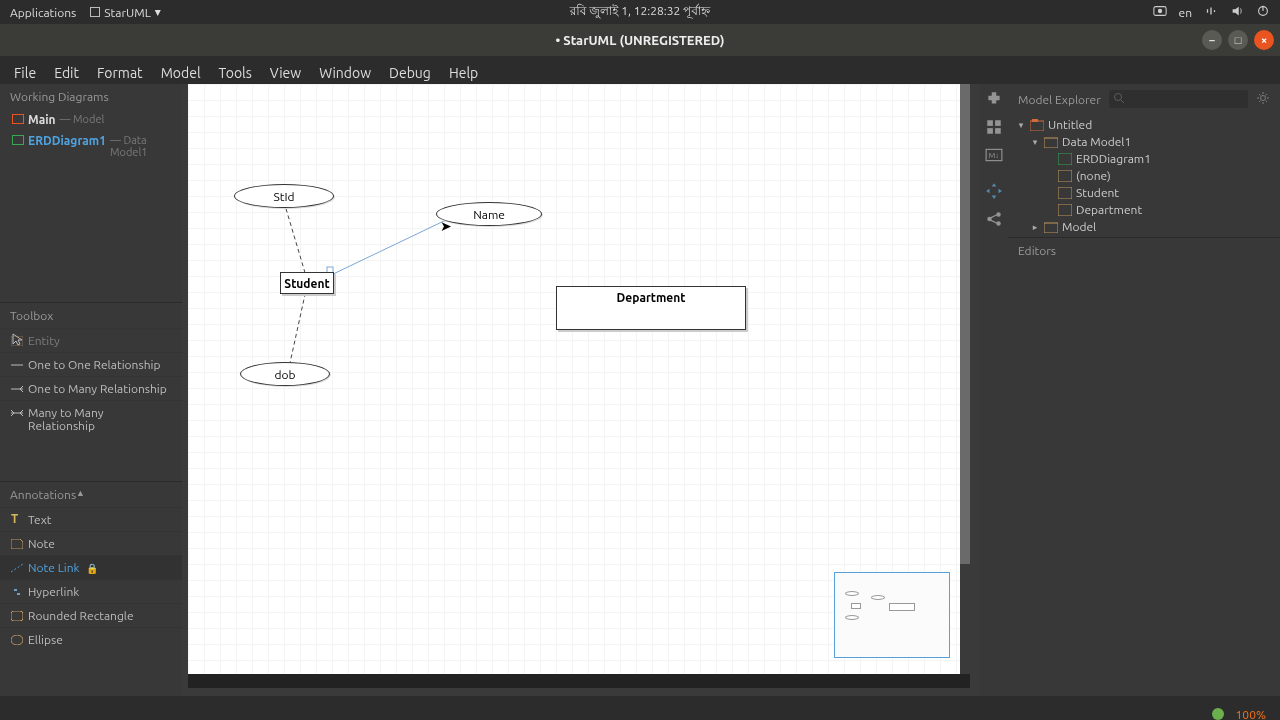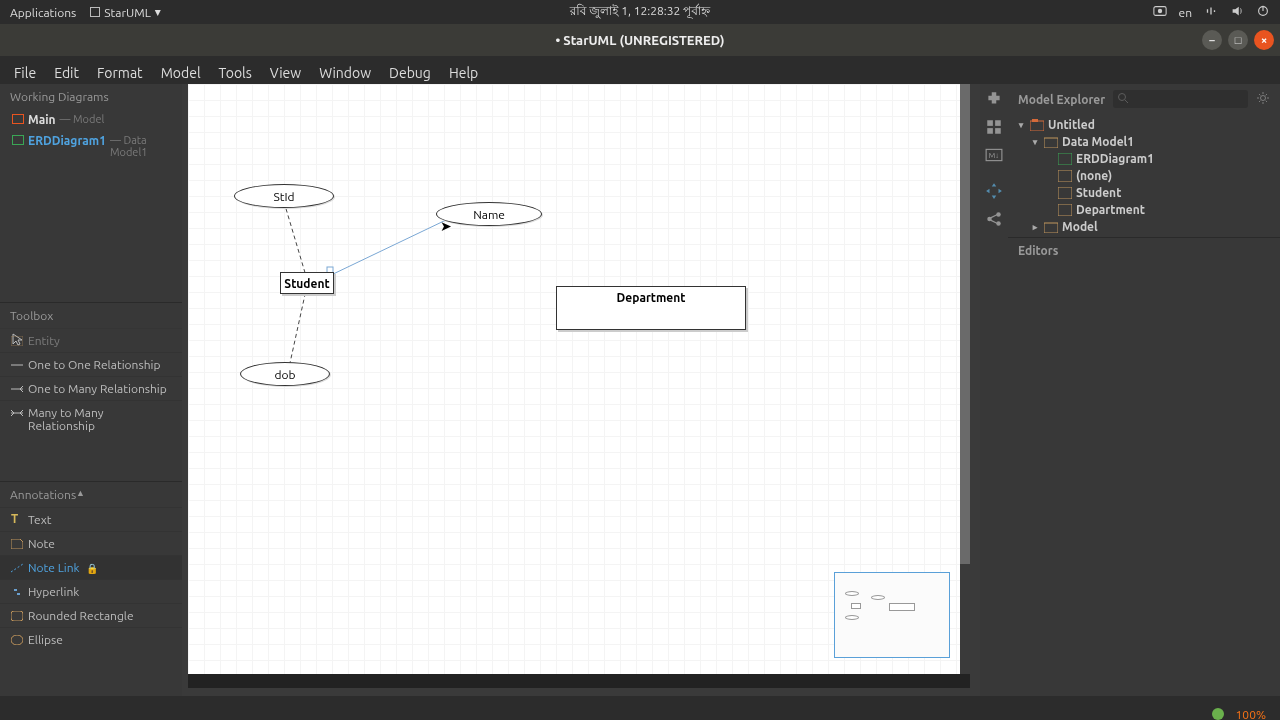--- a/index.html
+++ b/index.html
@@ -61,21 +61,21 @@
 .erd-rect.shadow { box-shadow: 2px 2px 0 #ccc; }
 .erd-ellipse.shadow { box-shadow: 1px 1px 0 #ddd; }
 .svg-conn { position: absolute; left: 0; top: 0; width: 776px; height: 590px; pointer-events: none; }
 .cursor-arrow { position: absolute; font-size: 14px; color: #000; }
 
 
 .rtoolbar { width: 28px; background: #383838; display: flex; flex-direction: column; align-items: center; padding-top: 6px; gap: 10px; }
 .rtoolbar .rtb { width: 18px; height: 18px; opacity: 0.7; }
 
 
-.rightpanel { width: 272px; background: #383838; display: flex; flex-direction: column; font-weight: bold; }
+.rightpanel { width: 272px; background: #383838; display: flex; flex-direction: column; }
 .rp-hdr { padding: 6px 10px; color: #9a9a9a; font-size: 12px; display: flex; align-items: center; justify-content: space-between; }
 .rp-hdr .search { flex: 1; margin: 0 8px; height: 18px; background: #2f2f2f; border-radius: 3px; position: relative; }
 .rp-hdr .search .si { position: absolute; left: 4px; top: 2px; opacity: 0.5; }
 .rp-hdr .gear { opacity: 0.6; }
 .tree { padding: 2px 0; font-size: 12px; color: #ccc; }
 .trow { display: flex; align-items: center; padding: 2px 8px; gap: 4px; }
 .trow .exp { width: 10px; font-size: 9px; color: #aaa; text-align: center; }
 .trow .tic { width: 14px; height: 12px; }
 .editors-hdr { padding: 6px 10px; color: #9a9a9a; font-size: 12px; border-top: 1px solid #2a2a2a; margin-top: auto; flex: 1; }
 

